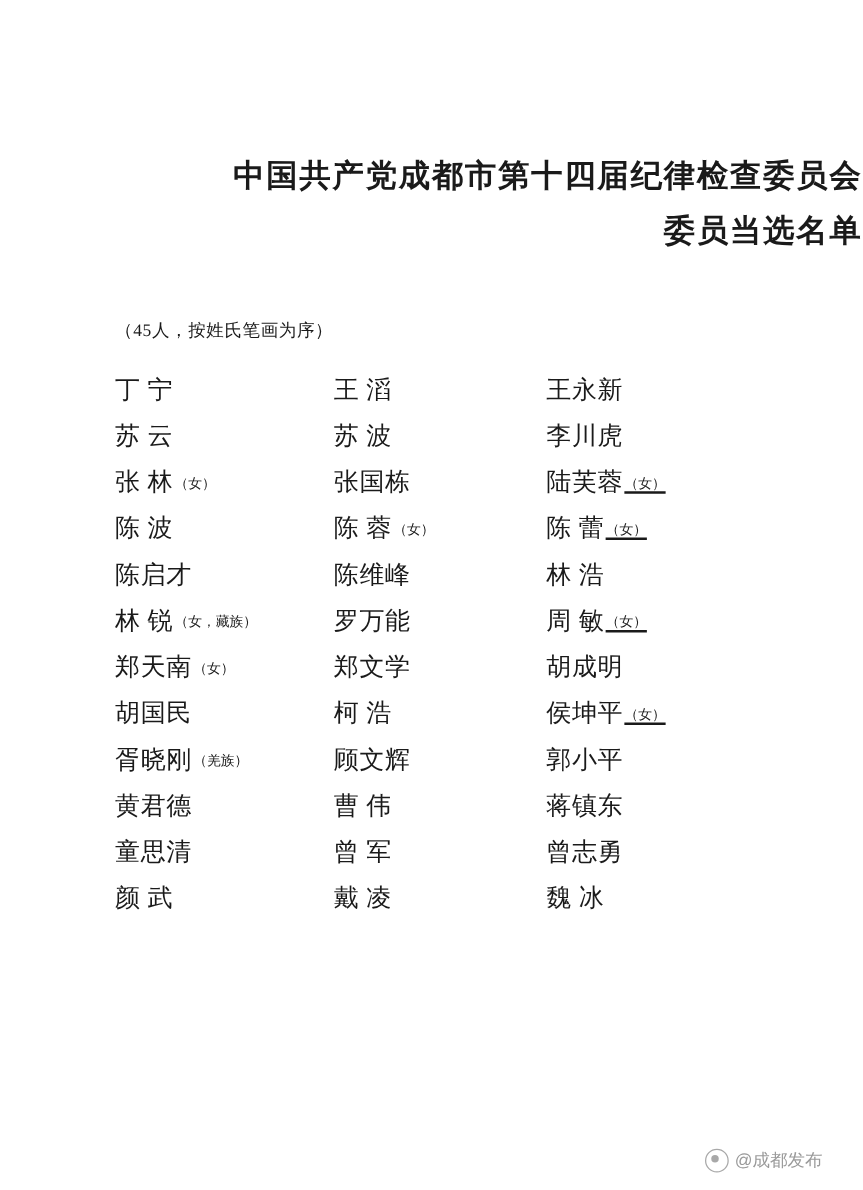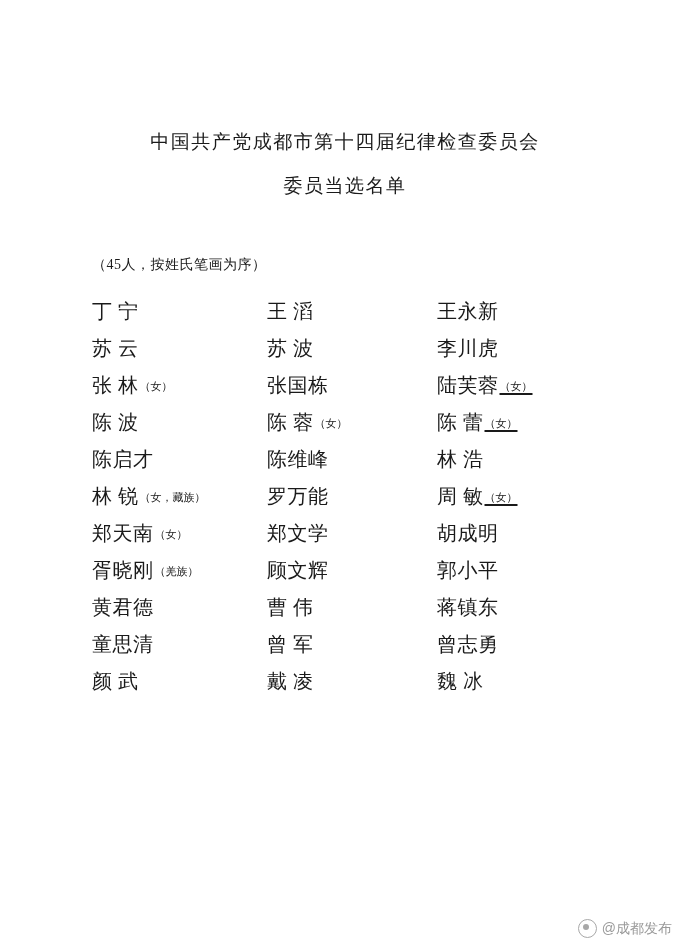--- a/index.html
+++ b/index.html
@@ -19,25 +19,26 @@
     width: 690px;
     height: 952px;
     position: relative;
     box-sizing: border-box;
   }
   .title-block {
     text-align: center;
     padding-top: 120px;
   }
   .title-line {
-    font-size: 19px;
-    font-weight: normal;
+    font-size: 25px;
+    font-weight: bold;
     letter-spacing: 1.5px;
     line-height: 44px;
     font-family: "Liberation Serif", "DejaVu Serif", serif;
+    text-align: right;
   }
   .note {
     margin-top: 48px;
     margin-left: 92px;
     font-size: 14px;
     letter-spacing: 0.5px;
   }
   .name-table {
     margin-top: 14px;
     margin-left: 92px;
@@ -59,21 +60,21 @@
     display: inline-block;
   }
   .tag {
     font-size: 11px;
     vertical-align: 2px;
     letter-spacing: 0;
     margin-left: 1px;
   }
   .watermark {
     position: absolute;
-    right: 18px;
+    right: 32px;
     bottom: 14px;
     display: flex;
     align-items: center;
     gap: 5px;
     color: #9a9a9a;
     font-size: 14px;
     font-family: "Liberation Sans", sans-serif;
   }
   .weibo-eye {
     width: 17px;
@@ -137,20 +138,25 @@
           <td class="col-0"><span class="nm">林  锐</span><span class="tag">（女，藏族）</span></td>
           <td class="col-1"><span class="nm">罗万能</span></td>
           <td class="col-2"><span class="nm">周  敏</span><span class="tag">（女）</span></td>
         </tr>
         <tr>
           <td class="col-0"><span class="nm">郑天南</span><span class="tag">（女）</span></td>
           <td class="col-1"><span class="nm">郑文学</span></td>
           <td class="col-2"><span class="nm">胡成明</span></td>
         </tr>
         <tr>
+          <td class="col-0"><span class="nm">胡国民</span></td>
+          <td class="col-1"><span class="nm">柯  浩</span></td>
+          <td class="col-2"><span class="nm">侯坤平</span><span class="tag">（女）</span></td>
+        </tr>
+        <tr>
           <td class="col-0"><span class="nm">胥晓刚</span><span class="tag">（羌族）</span></td>
           <td class="col-1"><span class="nm">顾文辉</span></td>
           <td class="col-2"><span class="nm">郭小平</span></td>
         </tr>
         <tr>
           <td class="col-0"><span class="nm">黄君德</span></td>
           <td class="col-1"><span class="nm">曹  伟</span></td>
           <td class="col-2"><span class="nm">蒋镇东</span></td>
         </tr>
         <tr>

